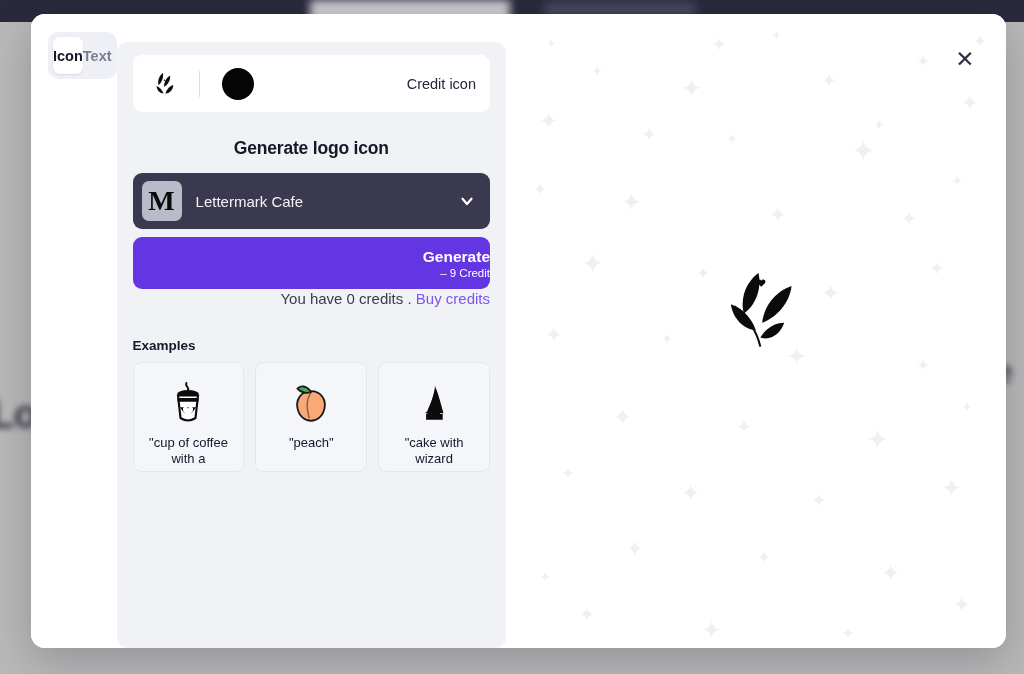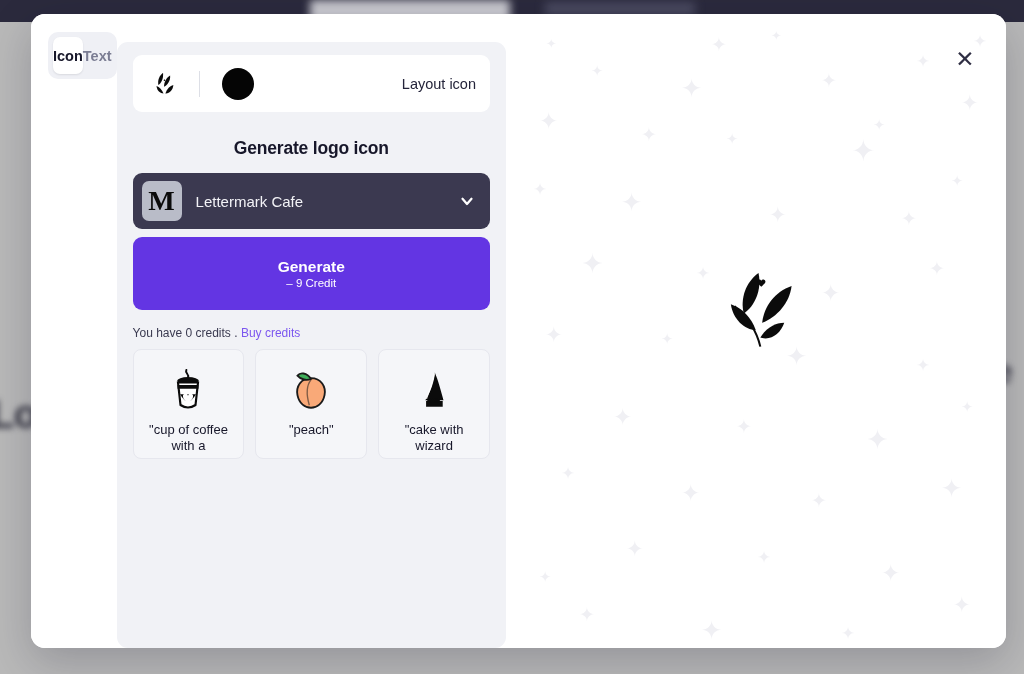--- a/index.html
+++ b/index.html
@@ -121,31 +121,31 @@
     font-family: "Liberation Serif", serif; font-size: 28px;
     font-weight: 700; color: #0b0b0b; line-height: 1;
   }
   #style-select-label {
     margin-left: 14px; font-size: 15px; color: #f3f3f7;
   }
   #chevron { margin-left: auto; color: #ffffff; display: block; }
 
   
   #generate-btn {
-    margin-top: 8px; height: 73px; width: 100%;
+    margin-top: 8px; height: 52px; width: 100%;
     background: #6335e3; border: none; border-radius: 9px;
     color: #fff; cursor: pointer; display: flex;
-    flex-direction: column; align-items: center; justify-content: center;
+    flex-direction: column; align-items: flex-end; justify-content: center;
     font-family: "Liberation Sans", sans-serif; gap: 1px;
   }
   #generate-label { font-size: 15.5px; font-weight: 700; }
   #generate-sub { font-size: 11.5px; font-weight: 400; }
 
   #credits-line {
-    margin-top: 16px; text-align: left; font-size: 12px; color: #3a3a50;
+    margin-top: 1px; text-align: right; font-size: 15px; color: #3a3a50;
   }
   #buy-credits-link { color: #7b56ef; cursor: pointer; }
 
   
   #gen-grid {
     margin-top: 18px; position: relative;
     display: grid; grid-template-columns: repeat(4, 1fr); gap: 8px;
   }
   .gen-slot { height: 105px; background: #f1f2f6; border: 1px solid #e5e7ee; border-radius: 5px; }
   #gen-empty-msg {
@@ -214,21 +214,21 @@
       <div id="icon-row">
         <svg id="icon-thumb" viewBox="0 0 64 64">
           <path d="M30 8 C22 14 18 24 20 34 C26 30 31 22 30 8 Z" fill="#0b0b0b"></path>
           <path d="M45 14 C37 19 32 28 32 38 C40 34 46 25 45 14 Z" fill="#0b0b0b"></path>
           <path d="M16 36 C22 38 28 44 31 52 C24 52 17 46 16 36 Z" fill="#0b0b0b"></path>
           <path d="M52 34 C45 36 38 42 35 52 C43 53 51 45 52 34 Z" fill="#0b0b0b"></path>
           <path d="M33 22 l2 2 -2 2 -2-2 z" fill="#0b0b0b"></path>
         </svg>
         <div id="icon-divider"></div>
         <div id="color-swatch"></div>
-        <button id="remove-icon-btn">Layout icon</button>
+        <button id="remove-icon-btn">Credit icon</button>
       </div>
 
       <div id="gen-title">Generate logo icon</div>
 
       <div id="style-select">
         <div id="lettermark-thumb">M</div>
         <span id="style-select-label">Lettermark Cafe</span>
         <svg id="chevron" width="18" height="18" viewBox="0 0 24 24" fill="none" stroke="currentColor" stroke-width="3" stroke-linecap="round" stroke-linejoin="round">
           <polyline points="6 9 12 16 18 9"></polyline>
         </svg>
@@ -238,20 +238,21 @@
         <span id="generate-label">Generate</span>
         <span id="generate-sub">– 9 Credit</span>
       </button>
 
       <div id="credits-line">
         <span>You have 0 credits .</span>
         <span id="buy-credits-link">Buy credits</span>
       </div>
 
 
+      <div id="examples-title">Examples</div>
 
       <div id="examples-grid">
 
         <div class="example-card">
           <div class="example-icon">
             <svg width="40" height="44" viewBox="0 0 48 52">
               <path d="M22 2 C20 6 26 7 24 11" stroke="#0b0b0b" stroke-width="2.4" fill="none" stroke-linecap="round"></path>
               <ellipse cx="24" cy="15" rx="13" ry="4.5" fill="#0b0b0b"></ellipse>
               <path d="M12 17 L15 44 Q24 50 33 44 L36 17 Z" fill="#ffffff" stroke="#0b0b0b" stroke-width="2.6"></path>
               <path d="M11.5 20 h25 v4.5 h-25 z" fill="#0b0b0b"></path>

